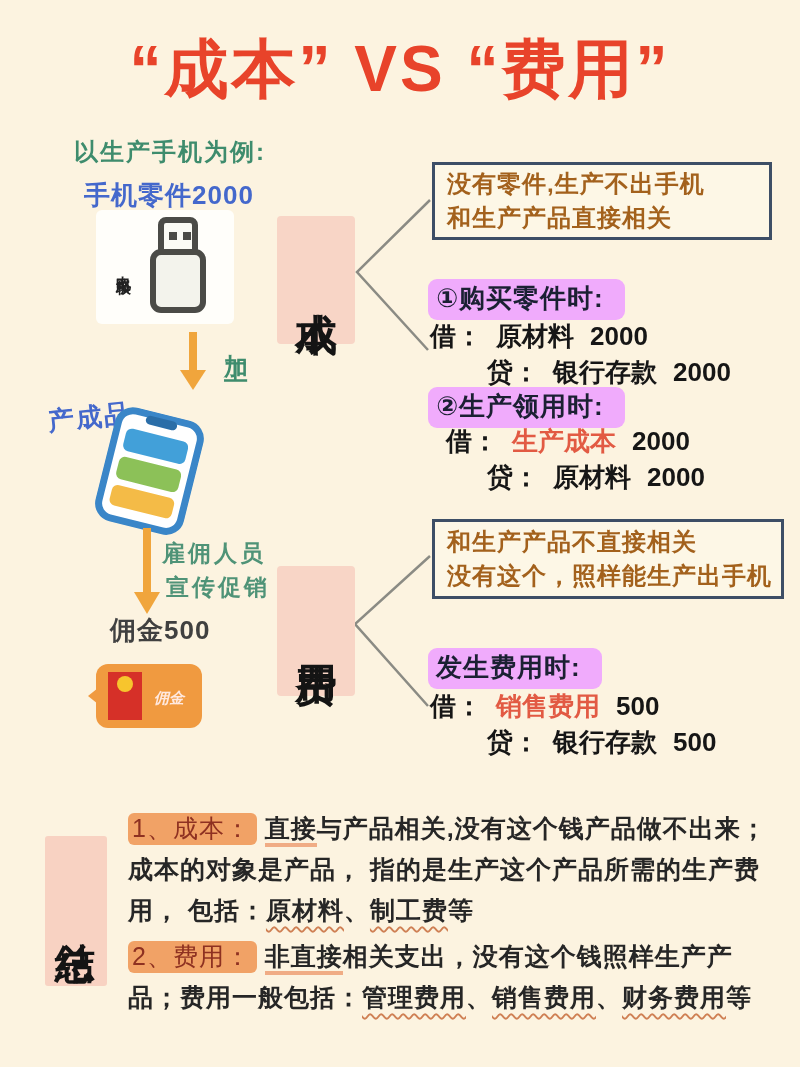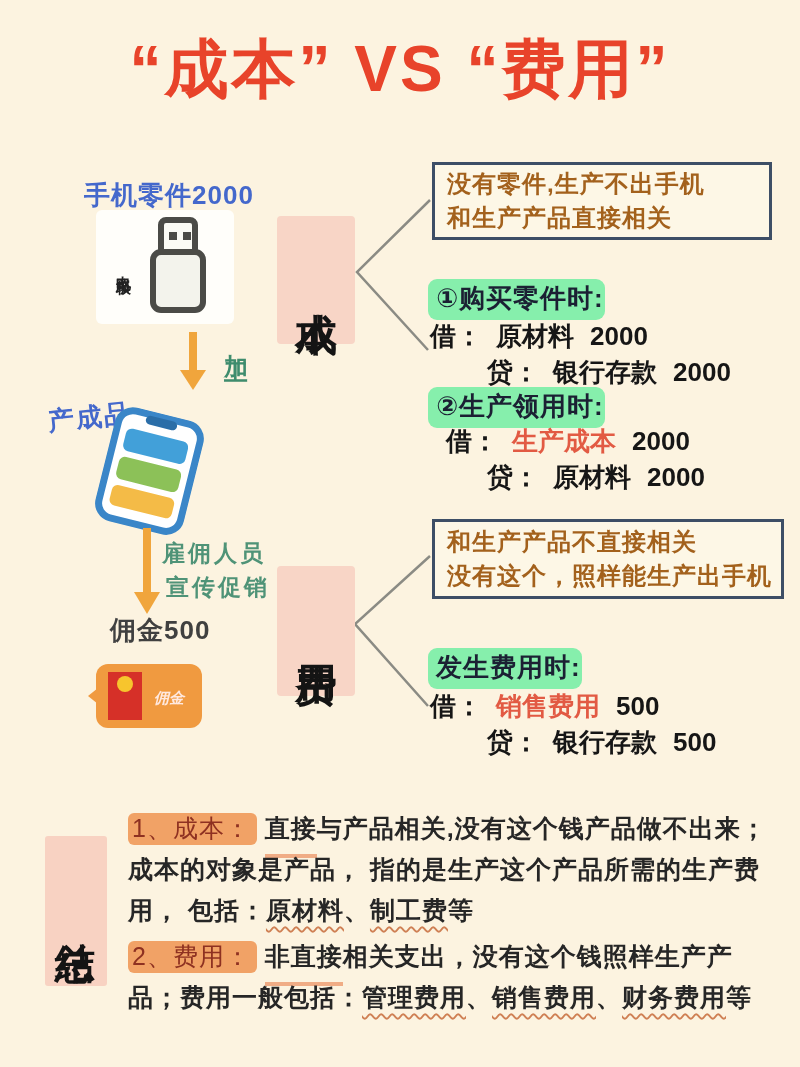--- a/index.html
+++ b/index.html
@@ -41,54 +41,55 @@
 
   .note-box {
     background:#fdf7e6; border:3px solid #3d4e66; padding:3px 12px;
     display:flex; flex-direction:column; justify-content:center;
   }
   .note-box div { font-size:24px; font-weight:800; color:#a3611c; line-height:34px; letter-spacing:1px; white-space:nowrap; }
   .cost-note { top:162px; left:432px; width:340px; height:78px; }
   .expense-note { top:519px; left:432px; width:352px; height:80px; }
 
   .entry-heading {
-    display:inline-block; background:#86efac; color:#1b2033;
-    font-size:26px; font-weight:800; padding:2px 1px 4px 8px; border-radius:9px; letter-spacing:1px;
+    display:inline-block; background:#f0abfc; color:#1b2033;
+    font-size:26px; font-weight:800; padding:2px 21px 4px 8px; border-radius:9px; letter-spacing:1px;
   }
   .entry-line { font-size:26px; font-weight:800; color:#161616; white-space:nowrap; }
   .entry-line .acct { margin-left:14px; }
   .entry-line .amt { margin-left:16px; }
   .accent { color:#e25a43; }
 
   .connector { top:0; left:0; pointer-events:none; }
 
   .summary-label {
     top:836px; left:45px; width:62px; height:150px; background:#f8d2c2; border-radius:3px;
     display:flex; flex-direction:column; align-items:center; justify-content:center; gap:14px;
     font-size:40px; font-weight:800; color:#141414;
   }
   .summary-p { left:128px; width:652px; font-size:25px; font-weight:700; color:#262626; line-height:41px; letter-spacing:1px; }
   .p1 { top:808px; }
   .p2 { top:936px; }
   .hl-label { background:#f1a266; color:#8e3121; font-weight:400; padding:1px 6px 3px 4px; border-radius:6px; }
-  .uline { border-bottom:4px solid #f0ac85; padding-bottom:12px;font-family:Liberation Serif, serif; }
+  .uline { border-bottom:4px solid #f0ac85; padding-bottom:1px;font-family:Liberation Serif, serif; }
   .wavy { text-decoration:underline wavy #cf8054 2px; text-underline-offset:7px; }
 </style>
 </head>
 <body>
 
 <div class="page">
 
   <svg class="abs connector" width="800" height="1067" viewBox="0 0 800 1067">
     <polyline points="430,200 357,272 428,350" fill="none" stroke="#8b8b84" stroke-width="2.5"></polyline>
     <polyline points="430,556 355,624 428,706" fill="none" stroke="#8b8b84" stroke-width="2.5"></polyline>
   </svg>
 
   <div class="abs title">“成本” VS “费用”</div>
 
+  <div class="abs subtitle">以生产手机为例:</div>
   <div class="abs parts-label">手机零件2000</div>
 
   <div class="abs usb-box">
     <span class="vtext circuit-label">电路板</span>
     <span>
       <svg width="80" height="98" viewBox="0 0 80 98">
         <rect x="24" y="4" width="34" height="34" rx="5" fill="#fbfbf5" stroke="#4b4b47" stroke-width="6"></rect>
         <rect x="32" y="16" width="8" height="8" fill="#4b4b47"></rect>
         <rect x="46" y="16" width="8" height="8" fill="#4b4b47"></rect>
         <rect x="16" y="36" width="50" height="58" rx="8" fill="#f3f3ec" stroke="#4b4b47" stroke-width="6"></rect>

